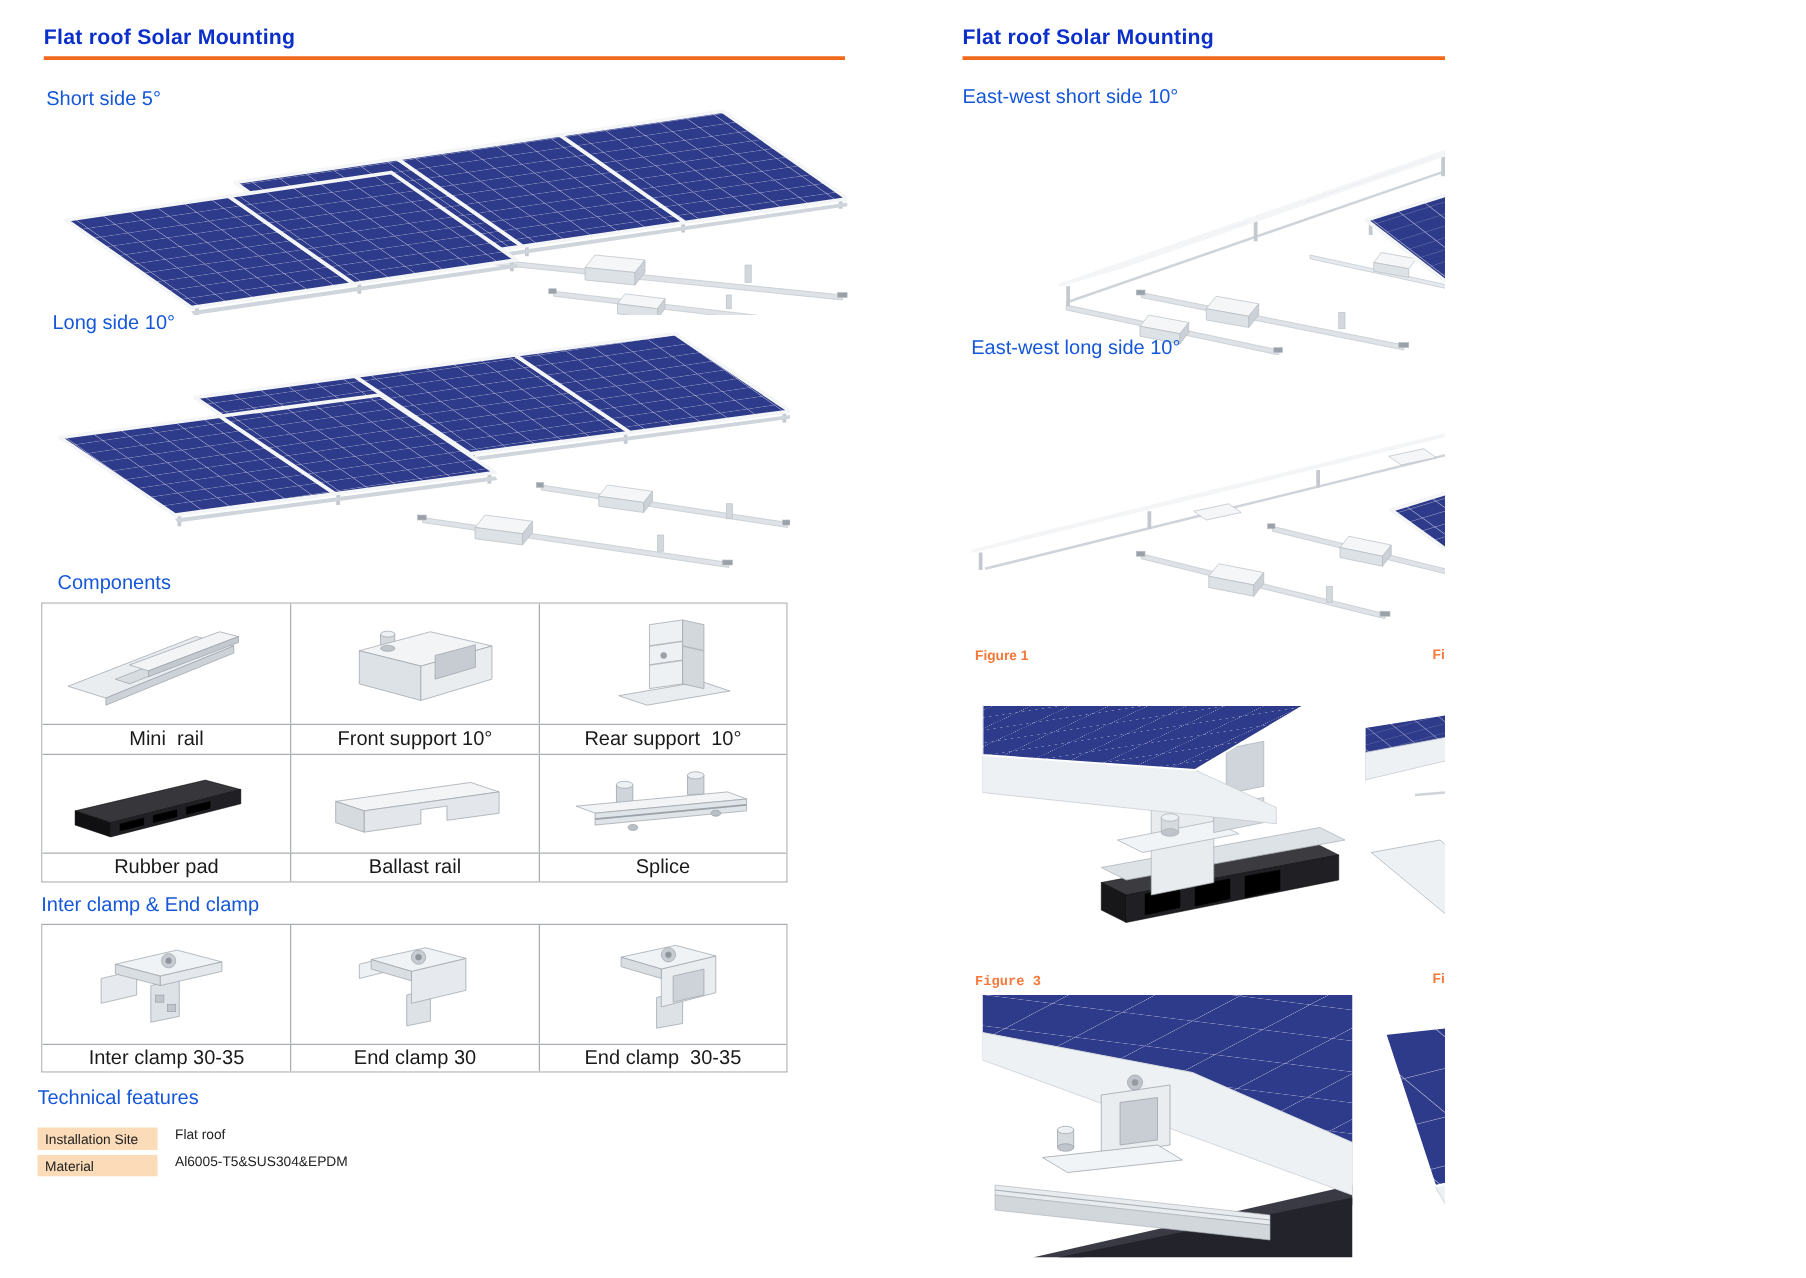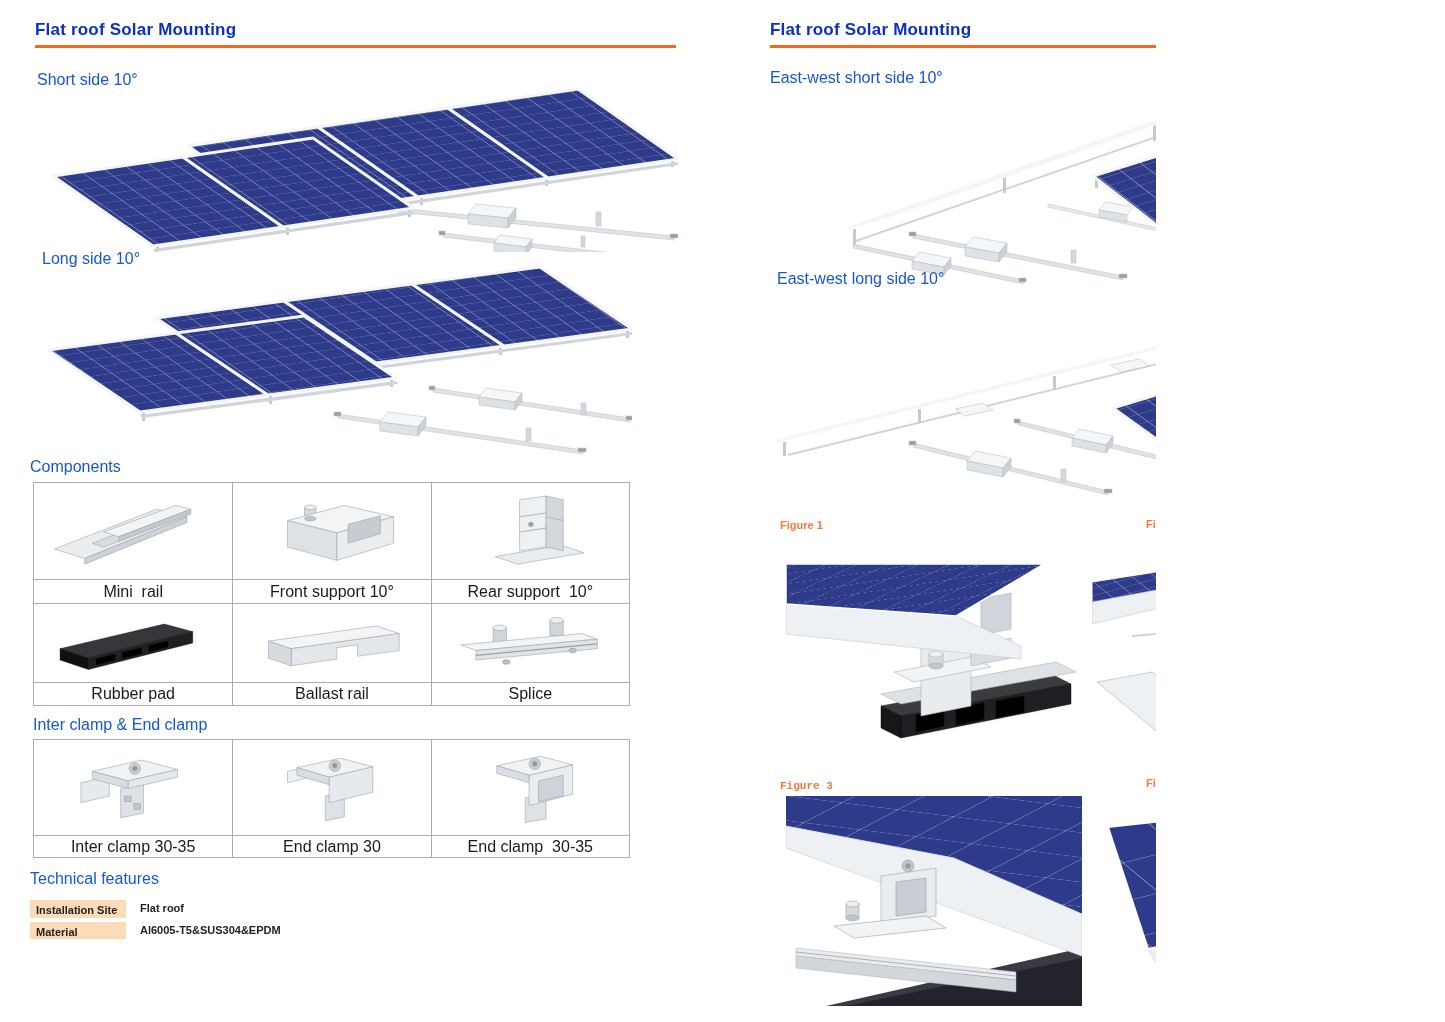--- a/index.html
+++ b/index.html
@@ -8,21 +8,21 @@
   .abs{position:absolute;}
   .doc-title{font-weight:bold;font-size:17px;color:#0b2fc9;letter-spacing:.2px;}
   .rule{height:3px;background:#f3691c;}
   .sec-h{font-size:16px;color:#1557d8;}
   .fig-label{font-size:11px;font-weight:bold;color:#f5793a;}
   .grid-table{display:grid;grid-template-columns:repeat(3,1fr);border:1px solid #aaaeb2;background:#fff;box-sizing:border-box;}
   .cell{display:flex;align-items:center;justify-content:center;box-sizing:border-box;overflow:hidden;background:#fff;}
   .cell.bl{border-left:1px solid #aaaeb2;}
   .cell.bt{border-top:1px solid #aaaeb2;}
   .lab{font-size:16px;color:#1a1a1a;white-space:pre;}
-  .tech-row{display:flex;align-items:center;font-weight:bold;}
+  .tech-row{display:flex;align-items:flex-end;}
   .tech-l{width:96px;background:#fcdcb8;font-size:11px;color:#222;padding:4px 0 0 6px;box-sizing:border-box;height:17.7px;}
   .tech-v{font-size:11px;color:#222;padding:4px 0 0 14px;height:17.7px;}
   svg{display:block;}
 </style>
 </head>
 <body>
 
 <svg width="0" height="0" style="position:absolute" aria-hidden="true">
   <defs>
     <pattern id="pv1" width="1" height="1" patternUnits="userSpaceOnUse" patternTransform="matrix(21.7,-3.2,10,7,0,0)">
@@ -64,21 +64,21 @@
   </defs>
 </svg>
 
 <div id="canvas">
 
   <div class="abs" style="left:0;top:0;width:700px;height:1022px;">
 
     <div class="abs doc-title" style="left:35px;top:20px;">Flat roof Solar Mounting</div>
     <div class="abs rule" style="left:35px;top:45px;width:641px;"></div>
 
-    <div class="abs sec-h" style="left:37px;top:71px;z-index:2;">Short side 10°</div>
+    <div class="abs sec-h" style="left:37px;top:71px;z-index:2;">Short side 5°</div>
 
     <svg class="abs" style="left:38px;top:86px;" width="640" height="166" viewBox="0 0 640 166">
       <g stroke="#b9c0c6" stroke-width=".5">
         <polygon points="340,120 636,150 636,154 340,124" fill="#dfe3e8"></polygon>
         <polygon points="405,147 600,170 600,174 405,151" fill="#dfe3e8"></polygon>
         <rect x="632" y="148" width="8" height="4" fill="#9aa1a8"></rect>
           <rect x="336" y="118" width="7" height="4" fill="#9aa1a8"></rect>
         <rect x="596" y="168" width="7" height="4" fill="#9aa1a8"></rect>
           <rect x="401" y="145" width="6" height="4" fill="#9aa1a8"></rect>
         <rect x="558" y="126" width="5" height="14" fill="#d3d8dd"></rect>
@@ -146,21 +146,21 @@
         <polygon points="210,117 594,66 594,69 212,120" fill="#cfd5db" stroke="none"></polygon>
         <polygon points="102,149 358,115 360,118 104,152" fill="#cfd5db" stroke="none"></polygon>
         <polygon points="118,52 246,35 338,97 210,114" fill="url(#pv1)"></polygon>
         <polygon points="246,35 374,18 466,80 338,97" fill="url(#pv1)"></polygon>
         <polygon points="374,18 502,1 594,63 466,80" fill="url(#pv1)"></polygon>
         <polygon points="10,84 138,67 230,129 102,146" fill="url(#pv1)"></polygon>
         <polygon points="138,67 266,50 358,112 230,129" fill="url(#pv1)"></polygon>
       </g>
     </svg>
 
-    <div class="abs sec-h" style="left:30px;top:458px;z-index:2;">Components</div>
+    <div class="abs sec-h" style="left:46px;top:458px;z-index:2;">Components</div>
 
     <div class="abs grid-table" style="left:33px;top:482px;width:597px;grid-template-rows:96px 24px 79px 23px;">
       <div class="cell">
         <svg width="180" height="88" viewBox="0 0 190 90">
           <g stroke="#9aa1a8" stroke-width=".6">
             <polygon points="12,64 120,22 152,30 44,74" fill="#e9edf0"></polygon>
             <polygon points="44,74 152,30 152,36 44,80" fill="#ccd2d8"></polygon>
             <polygon points="52,58 128,29 140,32 64,62" fill="#d7dce1"></polygon>
             <polygon points="64,46 140,18 156,22 80,51" fill="#f2f4f6"></polygon>
             <polygon points="80,51 156,22 156,27 80,56" fill="#c3c9cf"></polygon>

